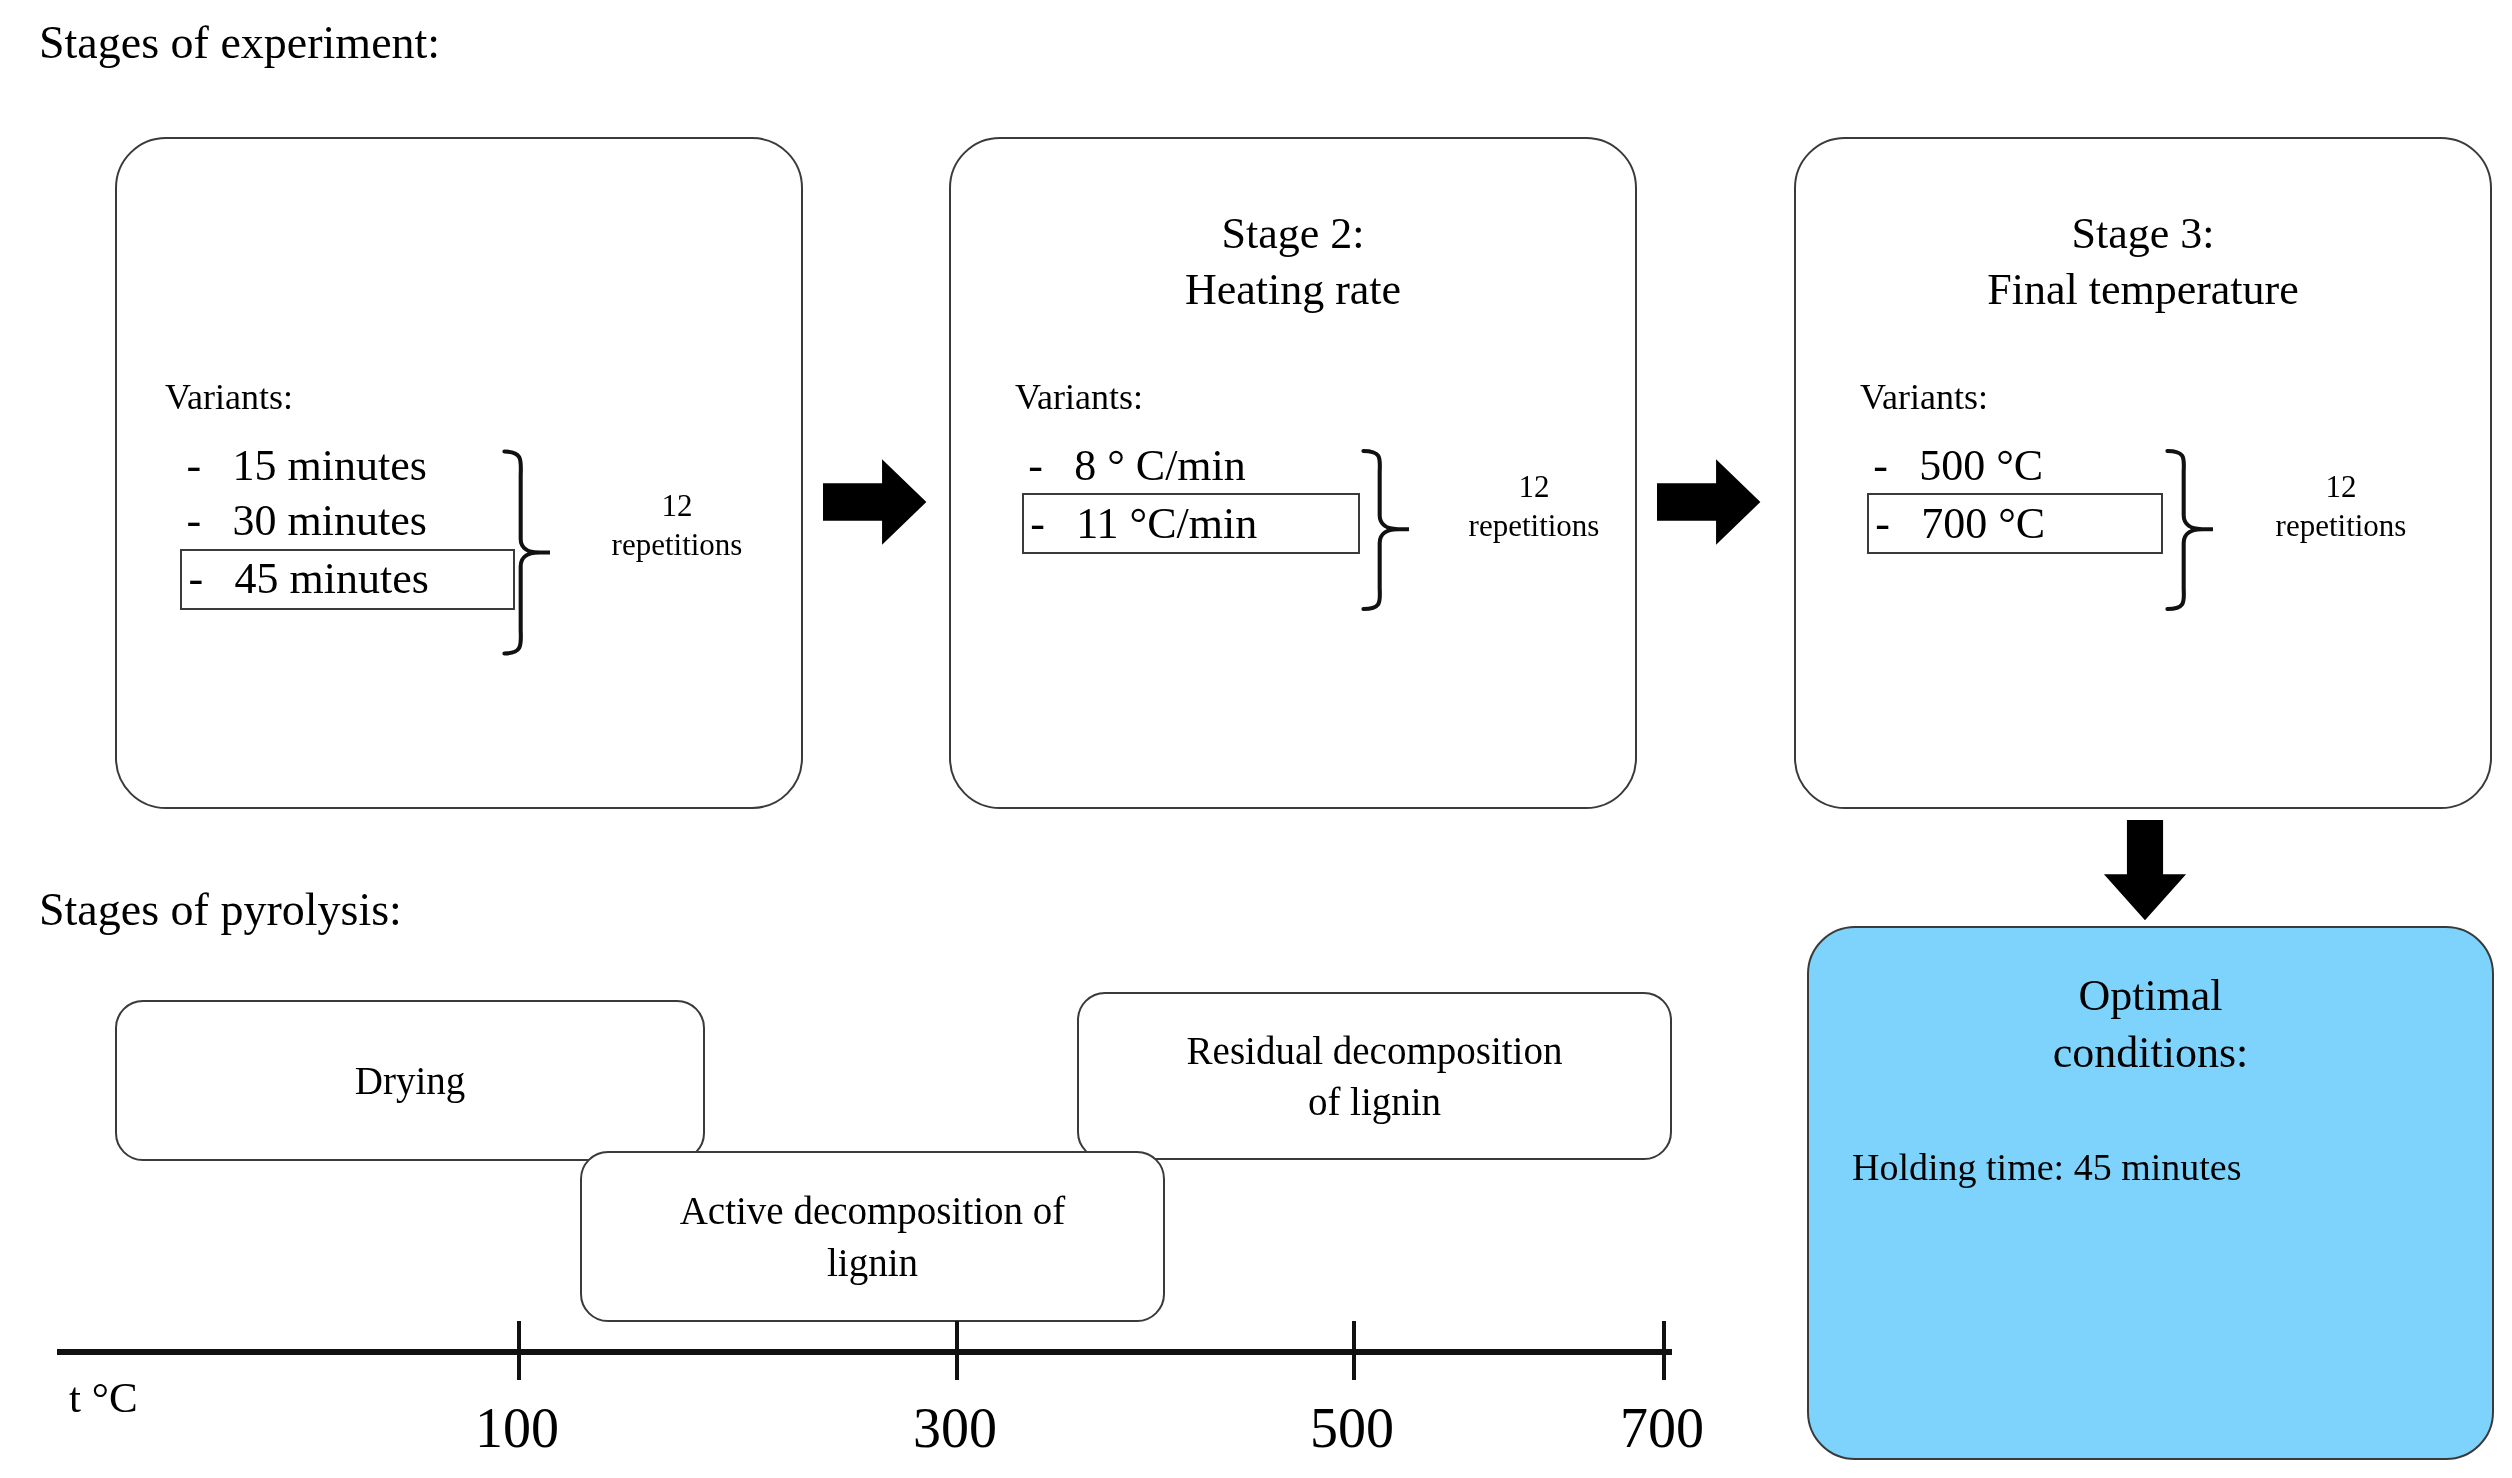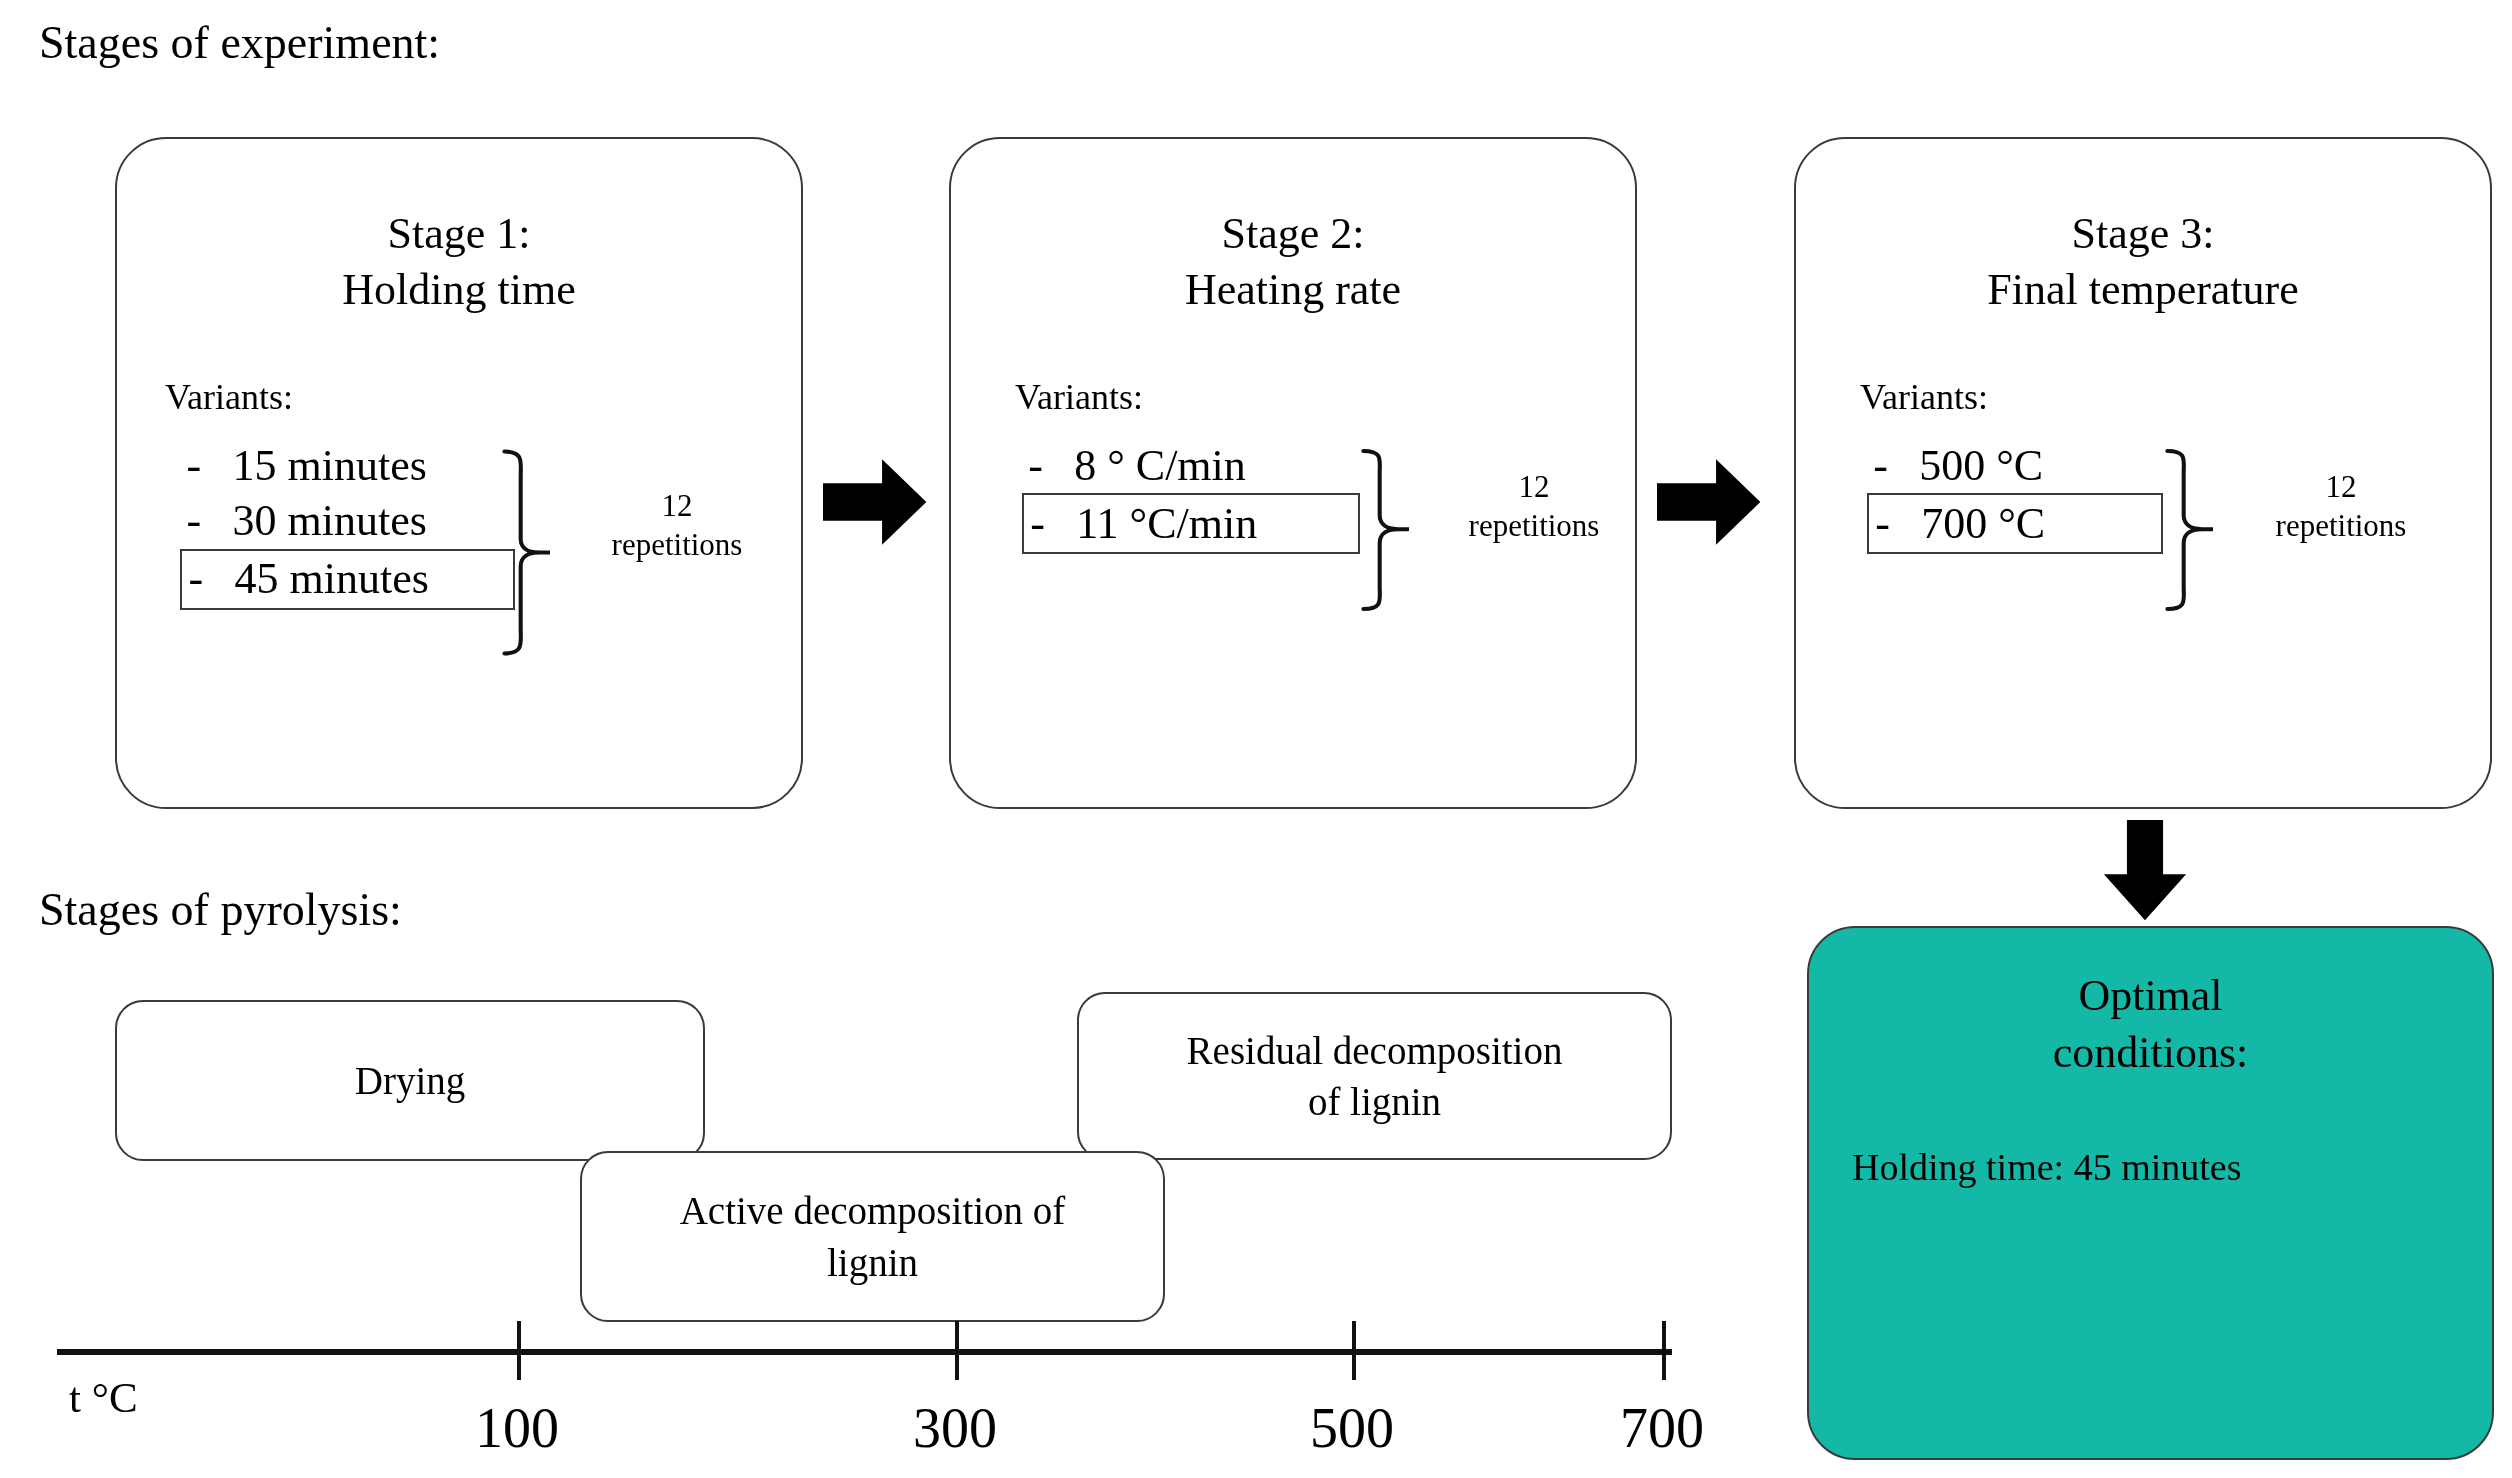--- a/index.html
+++ b/index.html
@@ -114,21 +114,21 @@
   .axis-unit-label {
     position: absolute;
     font-size: 43px;
     white-space: nowrap;
   }
 
   
   .optimal-card {
     border: 2.5px solid #3a3a3a;
     border-radius: 48px;
-    background: #14b8a6;
+    background: #7dd3fc;
     box-sizing: border-box;
   }
   .optimal-title {
     position: absolute;
     left: 0; right: 0;
     text-align: center;
     font-size: 44px;
     line-height: 1.3;
     white-space: pre-line;
   }
@@ -140,22 +140,20 @@
   .optimal-lines div { white-space: nowrap; }
 </style>
 </head>
 <body>
 
 <div class="abs section-caption" style="left:39px; top:18px;">Stages of experiment:</div>
 
 <div class="abs section-caption" style="left:39px; top:885px;">Stages of pyrolysis:</div>
 
 <div class="abs stage-card" style="left:115px; top:137px; width:688px; height:672px;">
-  <div class="stage-title" style="top:67px;">Stage 1:
-Holding time</div>
 
   <div class="variants-block" style="left:48px; top:238px;">
     <div class="variants-label">Variants:</div>
 
     <div class="variant-row" style="width:335px; margin-left:15px;">
       <span class="dash">-</span>
       <span>15 minutes</span>
     </div>
 
     <div class="variant-row" style="width:335px; margin-left:15px;">

